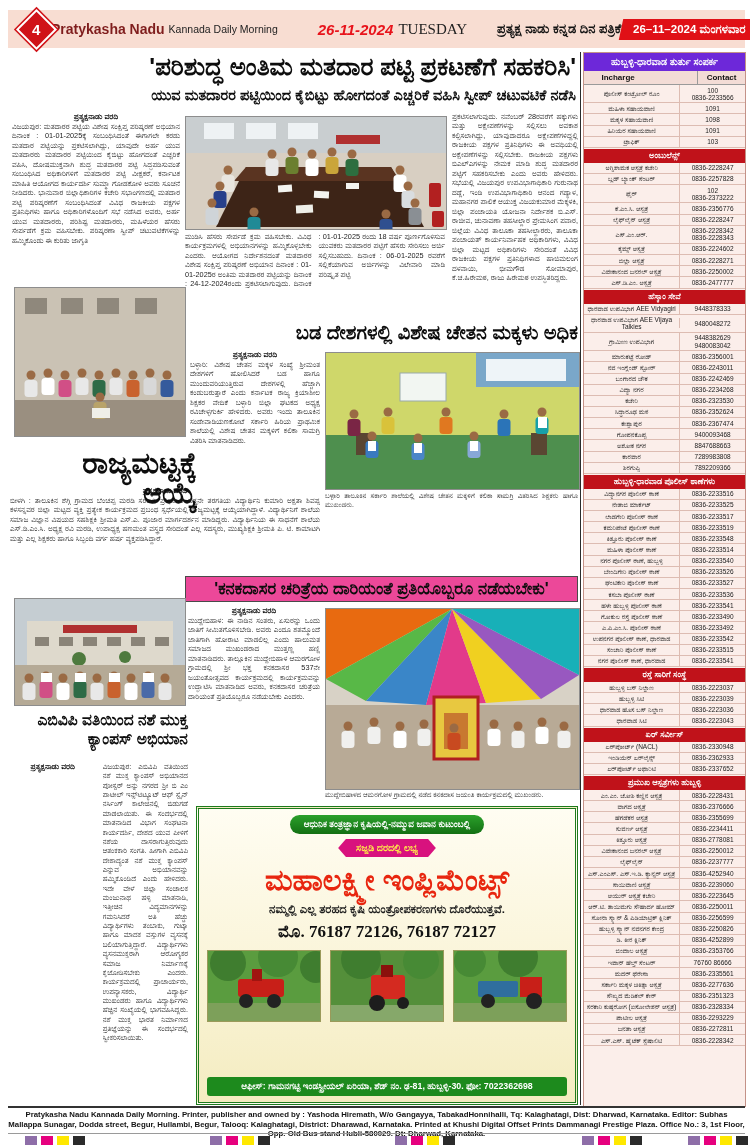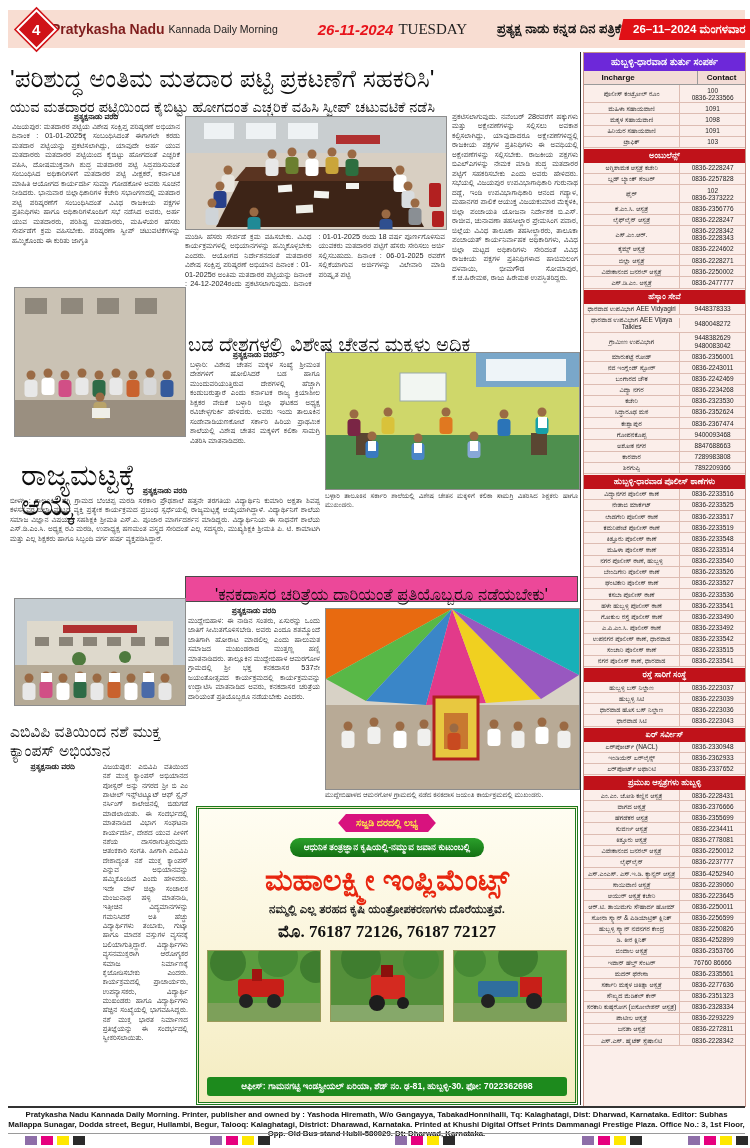--- a/index.html
+++ b/index.html
@@ -13,21 +13,21 @@
   #diamond span{transform:rotate(-45deg);color:#fff;font-weight:bold;font-size:15px;}
   .mast-en{font-weight:bold;font-size:14px;color:#7f1d1d;margin-left:0;white-space:nowrap;}
   .mast-sub{font-size:10.5px;color:#222;margin-left:4px;white-space:nowrap;}
   .date-en{color:#e8131b;font-weight:bold;font-size:15px;margin-left:40px;white-space:nowrap;font-style:italic;}
   .day-en{font-family:"Liberation Serif","DejaVu Serif",serif;font-size:15px;color:#222;margin-left:5px;white-space:nowrap;}
   .mast-kn{font-weight:bold;font-size:13px;color:#111;margin-left:30px;white-space:nowrap;}
   .date-kn{margin-left:auto;margin-right:2px;background:#e01016;color:#fff;font-weight:bold;font-size:11.5px;
            padding:4px 12px;transform:skewX(-12deg);white-space:nowrap;}
   .date-kn > span{display:inline-block;transform:skewX(12deg);}
   
-  .h1{font-weight:normal;color:#0d0d0d;text-align:left;line-height:1.05;margin-top:12px;}
+  .h1{font-weight:bold;color:#0d0d0d;text-align:right;line-height:1.05;}
   .kn-body{font-size:7.3px;line-height:1.3;text-align:justify;overflow:hidden;overflow-wrap:anywhere;color:#1b1b1b;}
   .dateline{font-weight:bold;font-size:7.6px;text-align:center;color:#111;}
   .cols2{column-count:2;column-gap:7px;}
   .caption{font-size:6.9px;line-height:1.25;color:#222;text-align:justify;overflow:hidden;overflow-wrap:anywhere;}
   .photo{border:1px solid #8d8d8d;background:#ccc;overflow:hidden;}
   .photo svg{display:block;width:100%;height:100%;}
   .quotebox{border:1.5px solid #4a4a4a;display:flex;align-items:center;justify-content:center;background:#ec4899;}
   
   #sidebar{left:583px;top:52px;width:161px;height:1053px;background:#fbeeea;border:1px solid #c49288;overflow:hidden;}
   .stitle{background:#6d28d9;color:#fff;font-weight:bold;font-size:9.5px;text-align:center;padding:3px 1px;}
@@ -242,22 +242,22 @@
   </div>
   <div class="abs h1" style="left:10px;top:710px;width:178px;font-size:15.5px;line-height:1.25;">ಎಬಿವಿಪಿ ವತಿಯಿಂದ ನಶೆ ಮುಕ್ತ ಕ್ಯಾಂಪಸ್ ಅಭಿಯಾನ</div>
   <div class="abs" style="left:10px;top:762px;width:178px;height:344px;">
     <div class="cols2" style="height:100%;overflow:hidden;">
       <div class="dateline">ಪ್ರತ್ಯಕ್ಷನಾಡು ವರದಿ</div>
       <div class="kn-body" style="font-size:7.2px;">ವಿಜಯಪುರ: ಎಬಿವಿಪಿ ವತಿಯಿಂದ ನಶೆ ಮುಕ್ತ ಕ್ಯಾಂಪಸ್ ಅಭಿಯಾನದ ಪೋಸ್ಟರ್ ಅನ್ನು ನಗರದ ಶ್ರೀ ಬಿ ಎಂ ಪಾಟೀಲ್ ಇನ್ಸ್‌ಟಿಟ್ಯೂಟ್ ಆಫ್ ಸ್ಟೈನ್ ನರ್ಸಿಂಗ್ ಕಾಲೇಜಿನಲ್ಲಿ ಬಿಡುಗಡೆ ಮಾಡಲಾಯಿತು. ಈ ಸಂದರ್ಭದಲ್ಲಿ ಮಾತನಾಡಿದ ವಿಭಾಗ ಸಂಘಟನಾ ಕಾರ್ಯದರ್ಶಿ, ದೇಶದ ಯುವ ಪೀಳಿಗೆ ನಶೆಯ ದಾಸರಾಗುತ್ತಿರುವುದು ಆತಂಕಕಾರಿ ಸಂಗತಿ. ಹೀಗಾಗಿ ಎಬಿವಿಪಿ ದೇಶಾದ್ಯಂತ ನಶೆ ಮುಕ್ತ ಕ್ಯಾಂಪಸ್ ಎನ್ನುವ ಅಭಿಯಾನವನ್ನು ಹಮ್ಮಿಕೊಂಡಿದೆ ಎಂದು ಹೇಳಿದರು. ಇದೇ ವೇಳೆ ಜಿಲ್ಲಾ ಸಂಚಾಲಕ ಮಂಜುನಾಥ ಹಳ್ಳಿ ಮಾತನಾಡಿ, ಇತ್ತೀಚಿನ ವಿದ್ಯಮಾನಗಳನ್ನು ಗಮನಿಸಿದರೆ ಅತಿ ಹೆಚ್ಚು ವಿದ್ಯಾರ್ಥಿಗಳು ತಂಬಾಕು, ಗುಟ್ಕಾ ಹಾಗೂ ಮಾದಕ ವಸ್ತುಗಳ ವ್ಯಸನಕ್ಕೆ ಬಲಿಯಾಗುತ್ತಿದ್ದಾರೆ. ವಿದ್ಯಾರ್ಥಿಗಳು ವ್ಯಸನಮುಕ್ತರಾಗಿ ಆರೋಗ್ಯಕರ ಸಮಾಜ ನಿರ್ಮಾಣಕ್ಕೆ ಕೈಜೋಡಿಸಬೇಕು ಎಂದರು. ಕಾರ್ಯಕ್ರಮದಲ್ಲಿ ಪ್ರಾಚಾರ್ಯರು, ಉಪನ್ಯಾಸಕರು, ವಿದ್ಯಾರ್ಥಿ ಮುಖಂಡರು ಹಾಗೂ ವಿದ್ಯಾರ್ಥಿಗಳು ಹೆಚ್ಚಿನ ಸಂಖ್ಯೆಯಲ್ಲಿ ಭಾಗವಹಿಸಿದ್ದರು. ನಶೆ ಮುಕ್ತ ಭಾರತ ನಿರ್ಮಾಣದ ಪ್ರತಿಜ್ಞೆಯನ್ನು ಈ ಸಂದರ್ಭದಲ್ಲಿ ಸ್ವೀಕರಿಸಲಾಯಿತು.</div>
     </div>
   </div>
 
   <div class="abs" id="ad">
+    <div><span class="ad-banner">ಆಧುನಿಕ ತಂತ್ರಜ್ಞಾನ ಕೃಷಿಯಲ್ಲಿ-ನಮ್ಮುವ ಜವಾನ ಕುಟುಂಬಲ್ಲಿ</span></div>
     <div><span class="ad-ribbon">ಸಜ್ಜಡಿ ದರದಲ್ಲಿ ಲಭ್ಯ</span></div>
-    <div><span class="ad-banner">ಆಧುನಿಕ ತಂತ್ರಜ್ಞಾನ ಕೃಷಿಯಲ್ಲಿ-ನಮ್ಮುವ ಜವಾನ ಕುಟುಂಬಲ್ಲಿ</span></div>
     <div class="ad-title">ಮಹಾಲಕ್ಷ್ಮೀ ಇಂಪ್ಲಿಮೆಂಟ್ಸ್</div>
     <div class="ad-line">ನಮ್ಮಲ್ಲಿ ಎಲ್ಲ ತರಹದ ಕೃಷಿ ಯಂತ್ರೋಪಕರಣಗಳು ದೊರೆಯುತ್ತವೆ.</div>
     <div class="ad-phone">ಮೊ. 76187 72126, 76187 72127</div>
     <div class="ad-photos">
       <div class="photo">
         <svg viewBox="0 0 112 70" preserveAspectRatio="none">
           <rect width="112" height="70" fill="#5a9c3f"></rect>
           <circle cx="20" cy="12" r="18" fill="#3f7d2f"></circle>
           <circle cx="70" cy="6" r="20" fill="#478a35"></circle>
           <circle cx="108" cy="16" r="16" fill="#3f7d2f"></circle>

